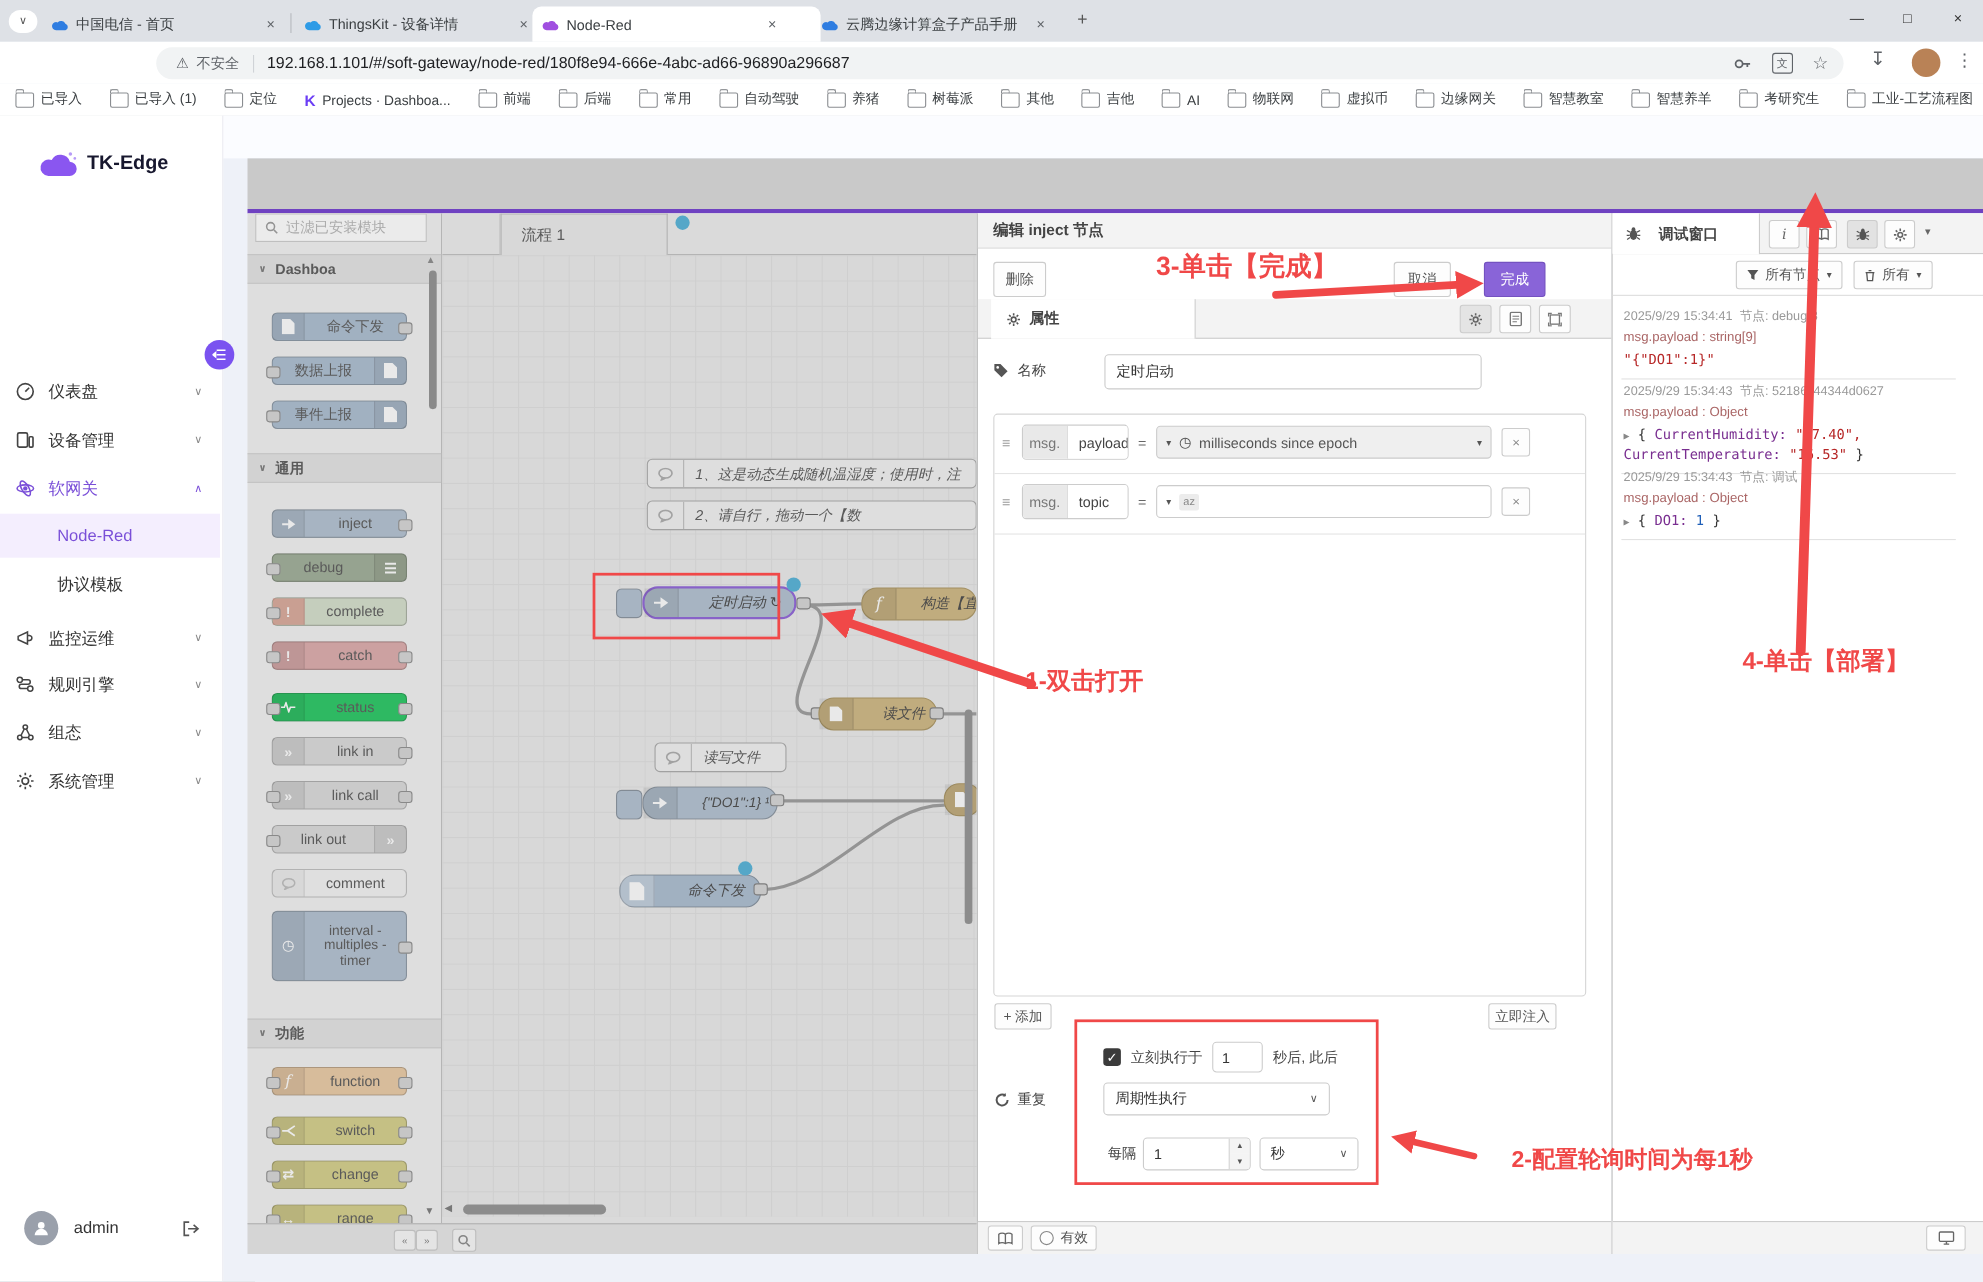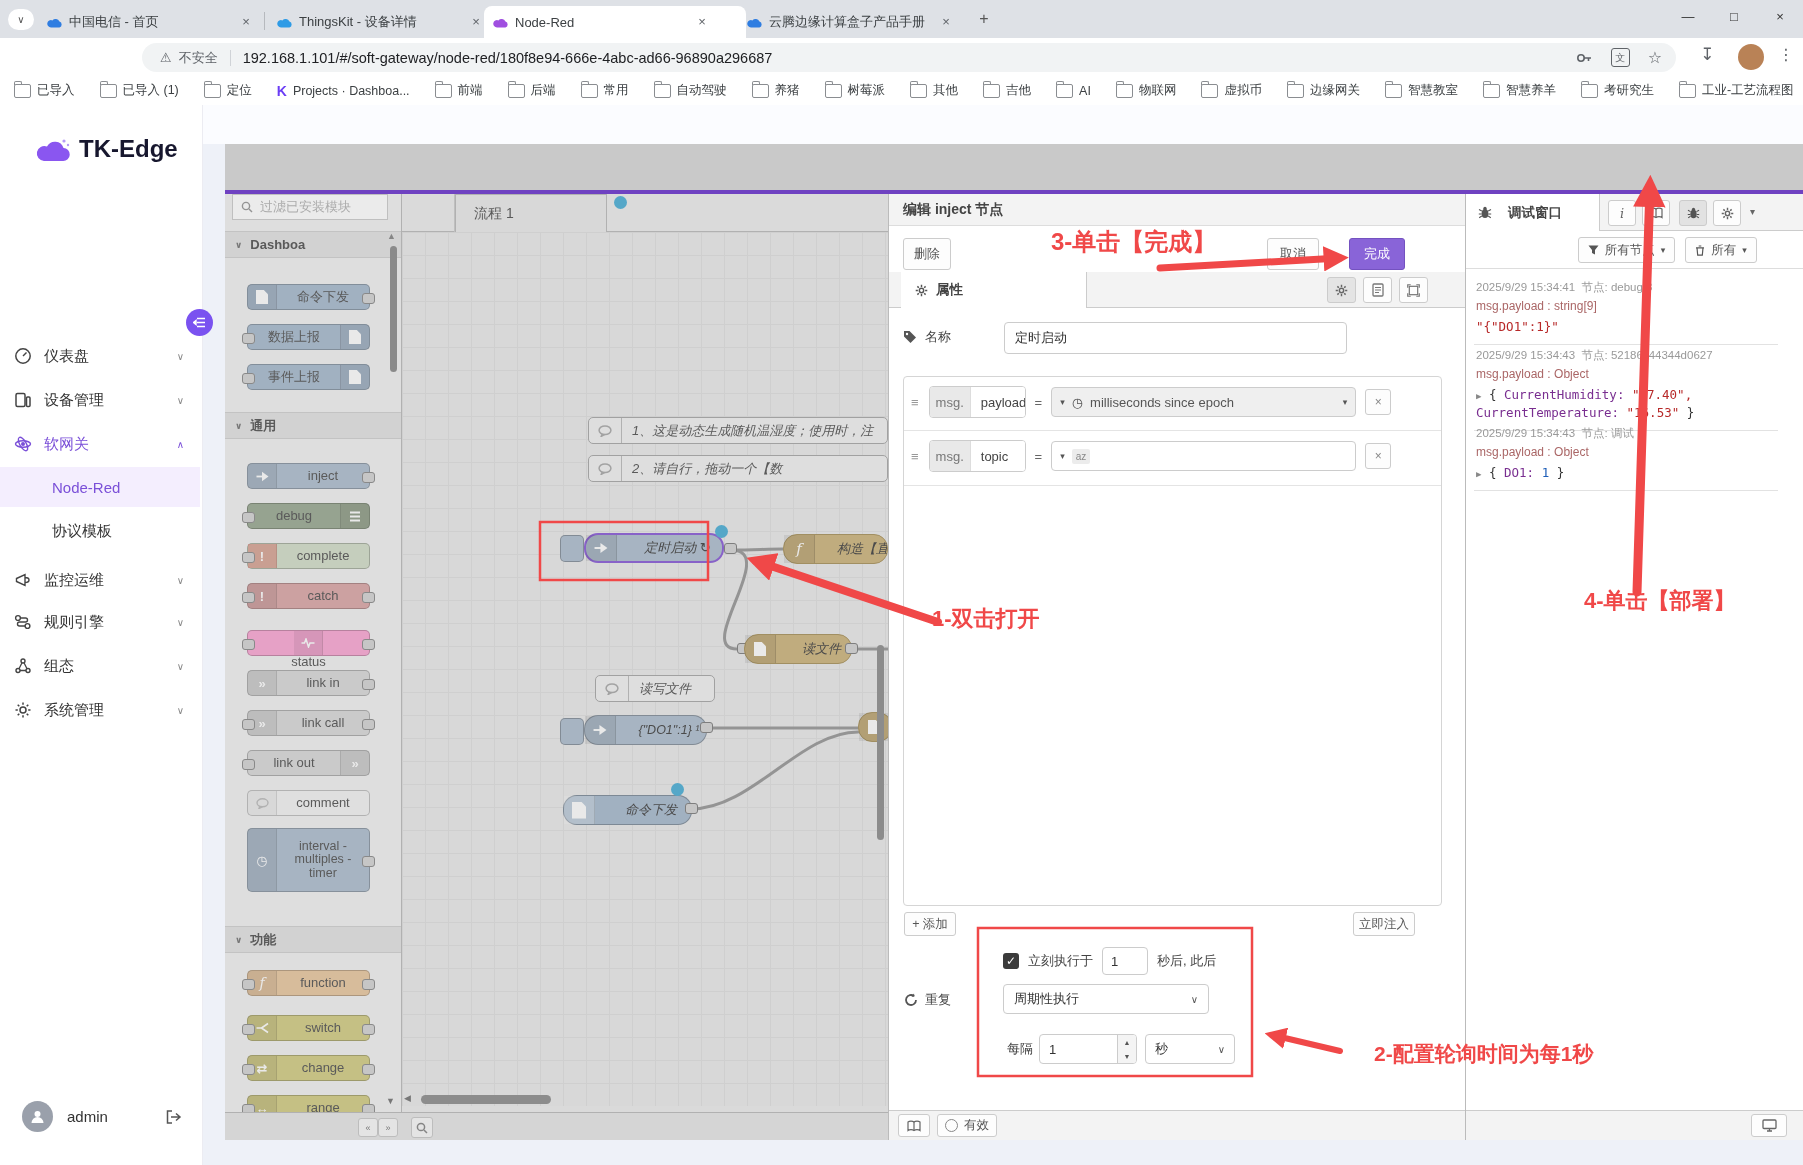--- a/index.html
+++ b/index.html
@@ -243,21 +243,21 @@
 
   <div class="abs" style="left:202px;top:105px;width:1601px;height:39px;background:#fbfcff;"></div>
 
   <div class="abs sidebar">
     <div class="flex" style="position:absolute;left:34px;top:30px;gap:9px;">
       <svg width="36" height="27" viewBox="0 0 36 27">
           <path d="M10 25 a7.5 7.5 0 1 1 3-14.5 A9 9 0 0 1 29.5 12 a6.5 6.5 0 0 1-.5 13 z" fill="#8a56f0"></path>
           <circle cx="30" cy="5" r="1.6" fill="#b79bf7"></circle>
           <circle cx="34" cy="9" r="1.2" fill="#b79bf7"></circle>
         </svg>
-      <span style="font-size:24px;font-weight:bold;color:#17172e;">TK-Edge</span>
+      <span style="font-size:18px;font-weight:bold;color:#17172e;">TK-Edge</span>
     </div>
     <div class="abs" style="left:186px;top:204px;width:27px;height:27px;border-radius:50%;background:#7a52f0;z-index:15;display:flex;align-items:center;justify-content:center;">
       <svg width="13" height="11" viewBox="0 0 13 11">
           <path d="M4 1.5h8M4 5.5h8M4 9.5h8M3 3.5L0.5 5.5L3 7.5z" stroke="#fff" stroke-width="1.4" fill="#fff"></path>
         </svg>
     </div>
 
     <div class="navitem" style="top:232px;">
       <span class="navicon">
           <svg viewBox="0 0 18 18">
@@ -438,21 +438,21 @@
         <span class="lb">complete</span>
       </div>
     <div class="pn" style="top:389px;background:#dba8a8;">
         <span class="pp l"></span>
         <span class="ic">
           <b>!</b>
         </span>
         <span class="lb">catch</span>
         <span class="pp r"></span>
       </div>
-    <div class="pn" style="top:436px;background:#f9a8d4;flex-direction:column;">
+    <div class="pn" style="top:436px;background:#22c55e;">
         <span class="pp l"></span>
         <span class="ic">
           <svg width="14" height="10" viewBox="0 0 14 10">
             <path d="M0.5 5h3l1.5-4 2.5 8 1.5-4h4.5" fill="none" stroke="#fdfdfd" stroke-width="1.5"></path>
           </svg>
         </span>
         <span class="lb">status</span>
         <span class="pp r"></span>
       </div>
     <div class="pn" style="top:476px;background:#d9d9d9;">

